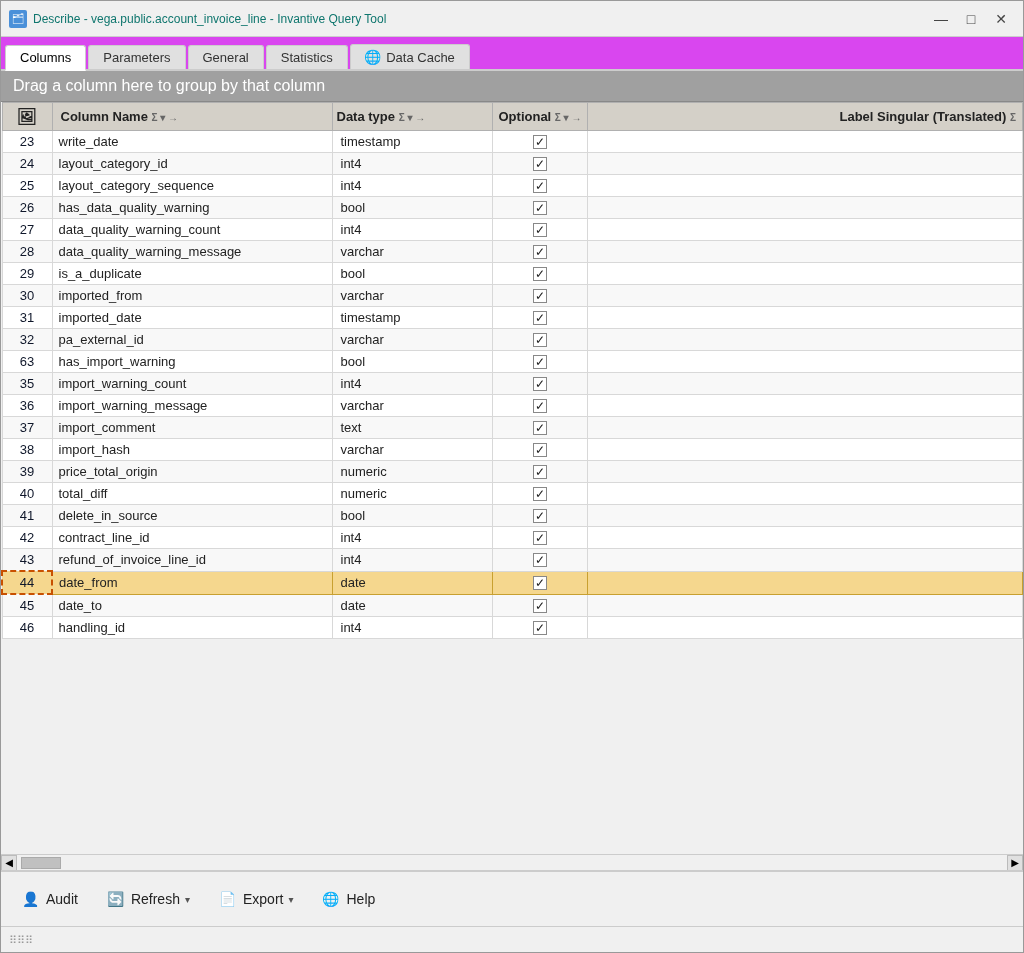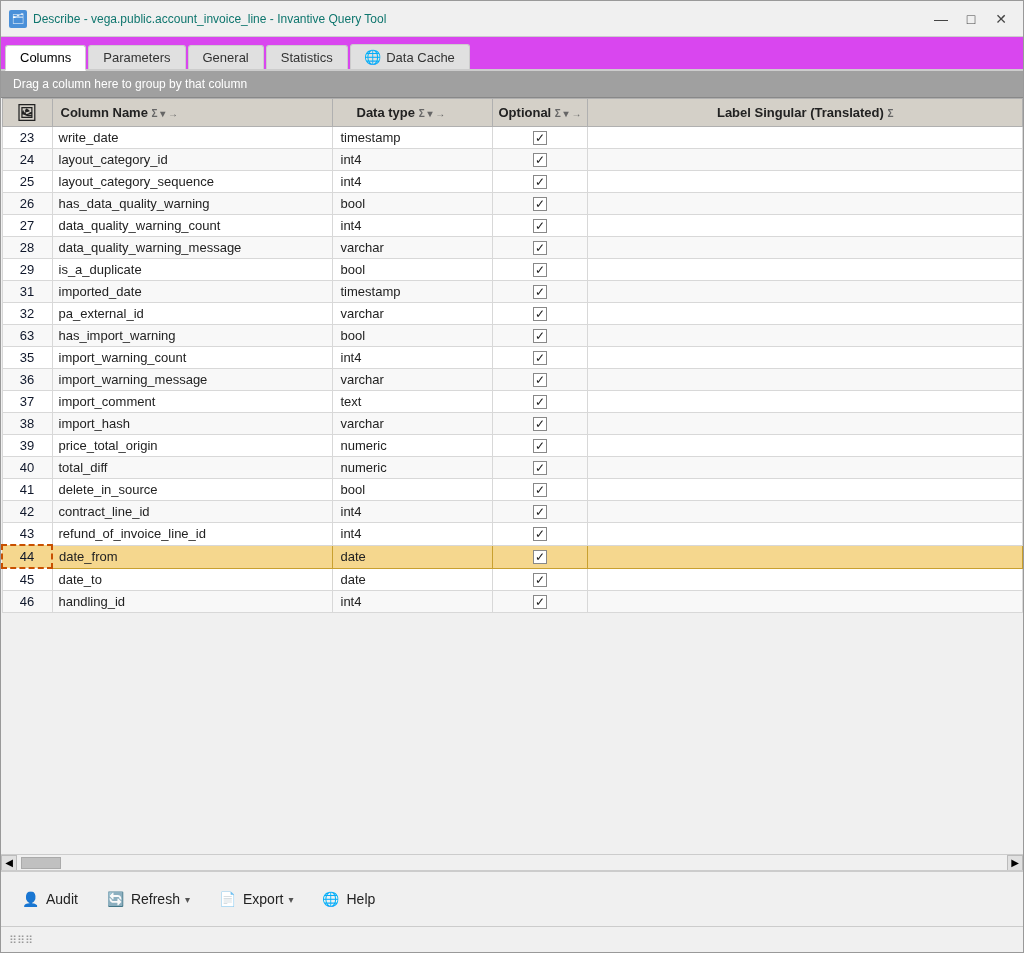--- a/index.html
+++ b/index.html
@@ -84,21 +84,21 @@
     }
     .tab-icon {
       font-size: 14px;
     }
 
     
     .group-header {
       background: #a0a0a0;
       color: white;
       padding: 6px 12px;
-      font-size: 12px;
+      font-size: 16px;
       border-bottom: 1px solid #888;
     }
 
     
     table {
       border-collapse: collapse;
       width: 100%;
       min-width: 980px;
     }
     thead {
@@ -115,23 +115,23 @@
       font-size: 13px;
       color: #222;
       white-space: nowrap;
       background: #d4d0c8;
     }
     th:first-child {
       width: 50px;
       text-align: center;
     }
     th.col-name { width: 280px; text-align: left; padding-left: 8px; }
-    th.col-type { width: 160px; text-align: left; padding-left: 24px; }
+    th.col-type { width: 160px; text-align: left; padding-left: 4px; }
     th.col-optional { width: 80px; text-align: center; }
-    th.col-label { text-align: center; }
+    th.col-label { text-align: right; }
 
     td {
       border: 1px solid #d8d8d8;
       padding: 3px 6px;
       font-size: 13px;
       color: #222;
       white-space: nowrap;
     }
     td:first-child { text-align: center; color: #0f172a; }
     td.col-name { }
@@ -366,20 +366,27 @@
                 <td class="col-label"></td>
               </tr>
               <tr>
                 <td>29</td>
                 <td class="col-name">is_a_duplicate</td>
                 <td class="col-type">bool</td>
                 <td class="col-optional"><span class="cb">✓</span></td>
                 <td class="col-label"></td>
               </tr>
               <tr>
+                <td>30</td>
+                <td class="col-name">imported_from</td>
+                <td class="col-type">varchar</td>
+                <td class="col-optional"><span class="cb">✓</span></td>
+                <td class="col-label"></td>
+              </tr>
+              <tr>
                 <td>31</td>
                 <td class="col-name">imported_date</td>
                 <td class="col-type">timestamp</td>
                 <td class="col-optional"><span class="cb">✓</span></td>
                 <td class="col-label"></td>
               </tr>
               <tr>
                 <td>32</td>
                 <td class="col-name">pa_external_id</td>
                 <td class="col-type">varchar</td>

